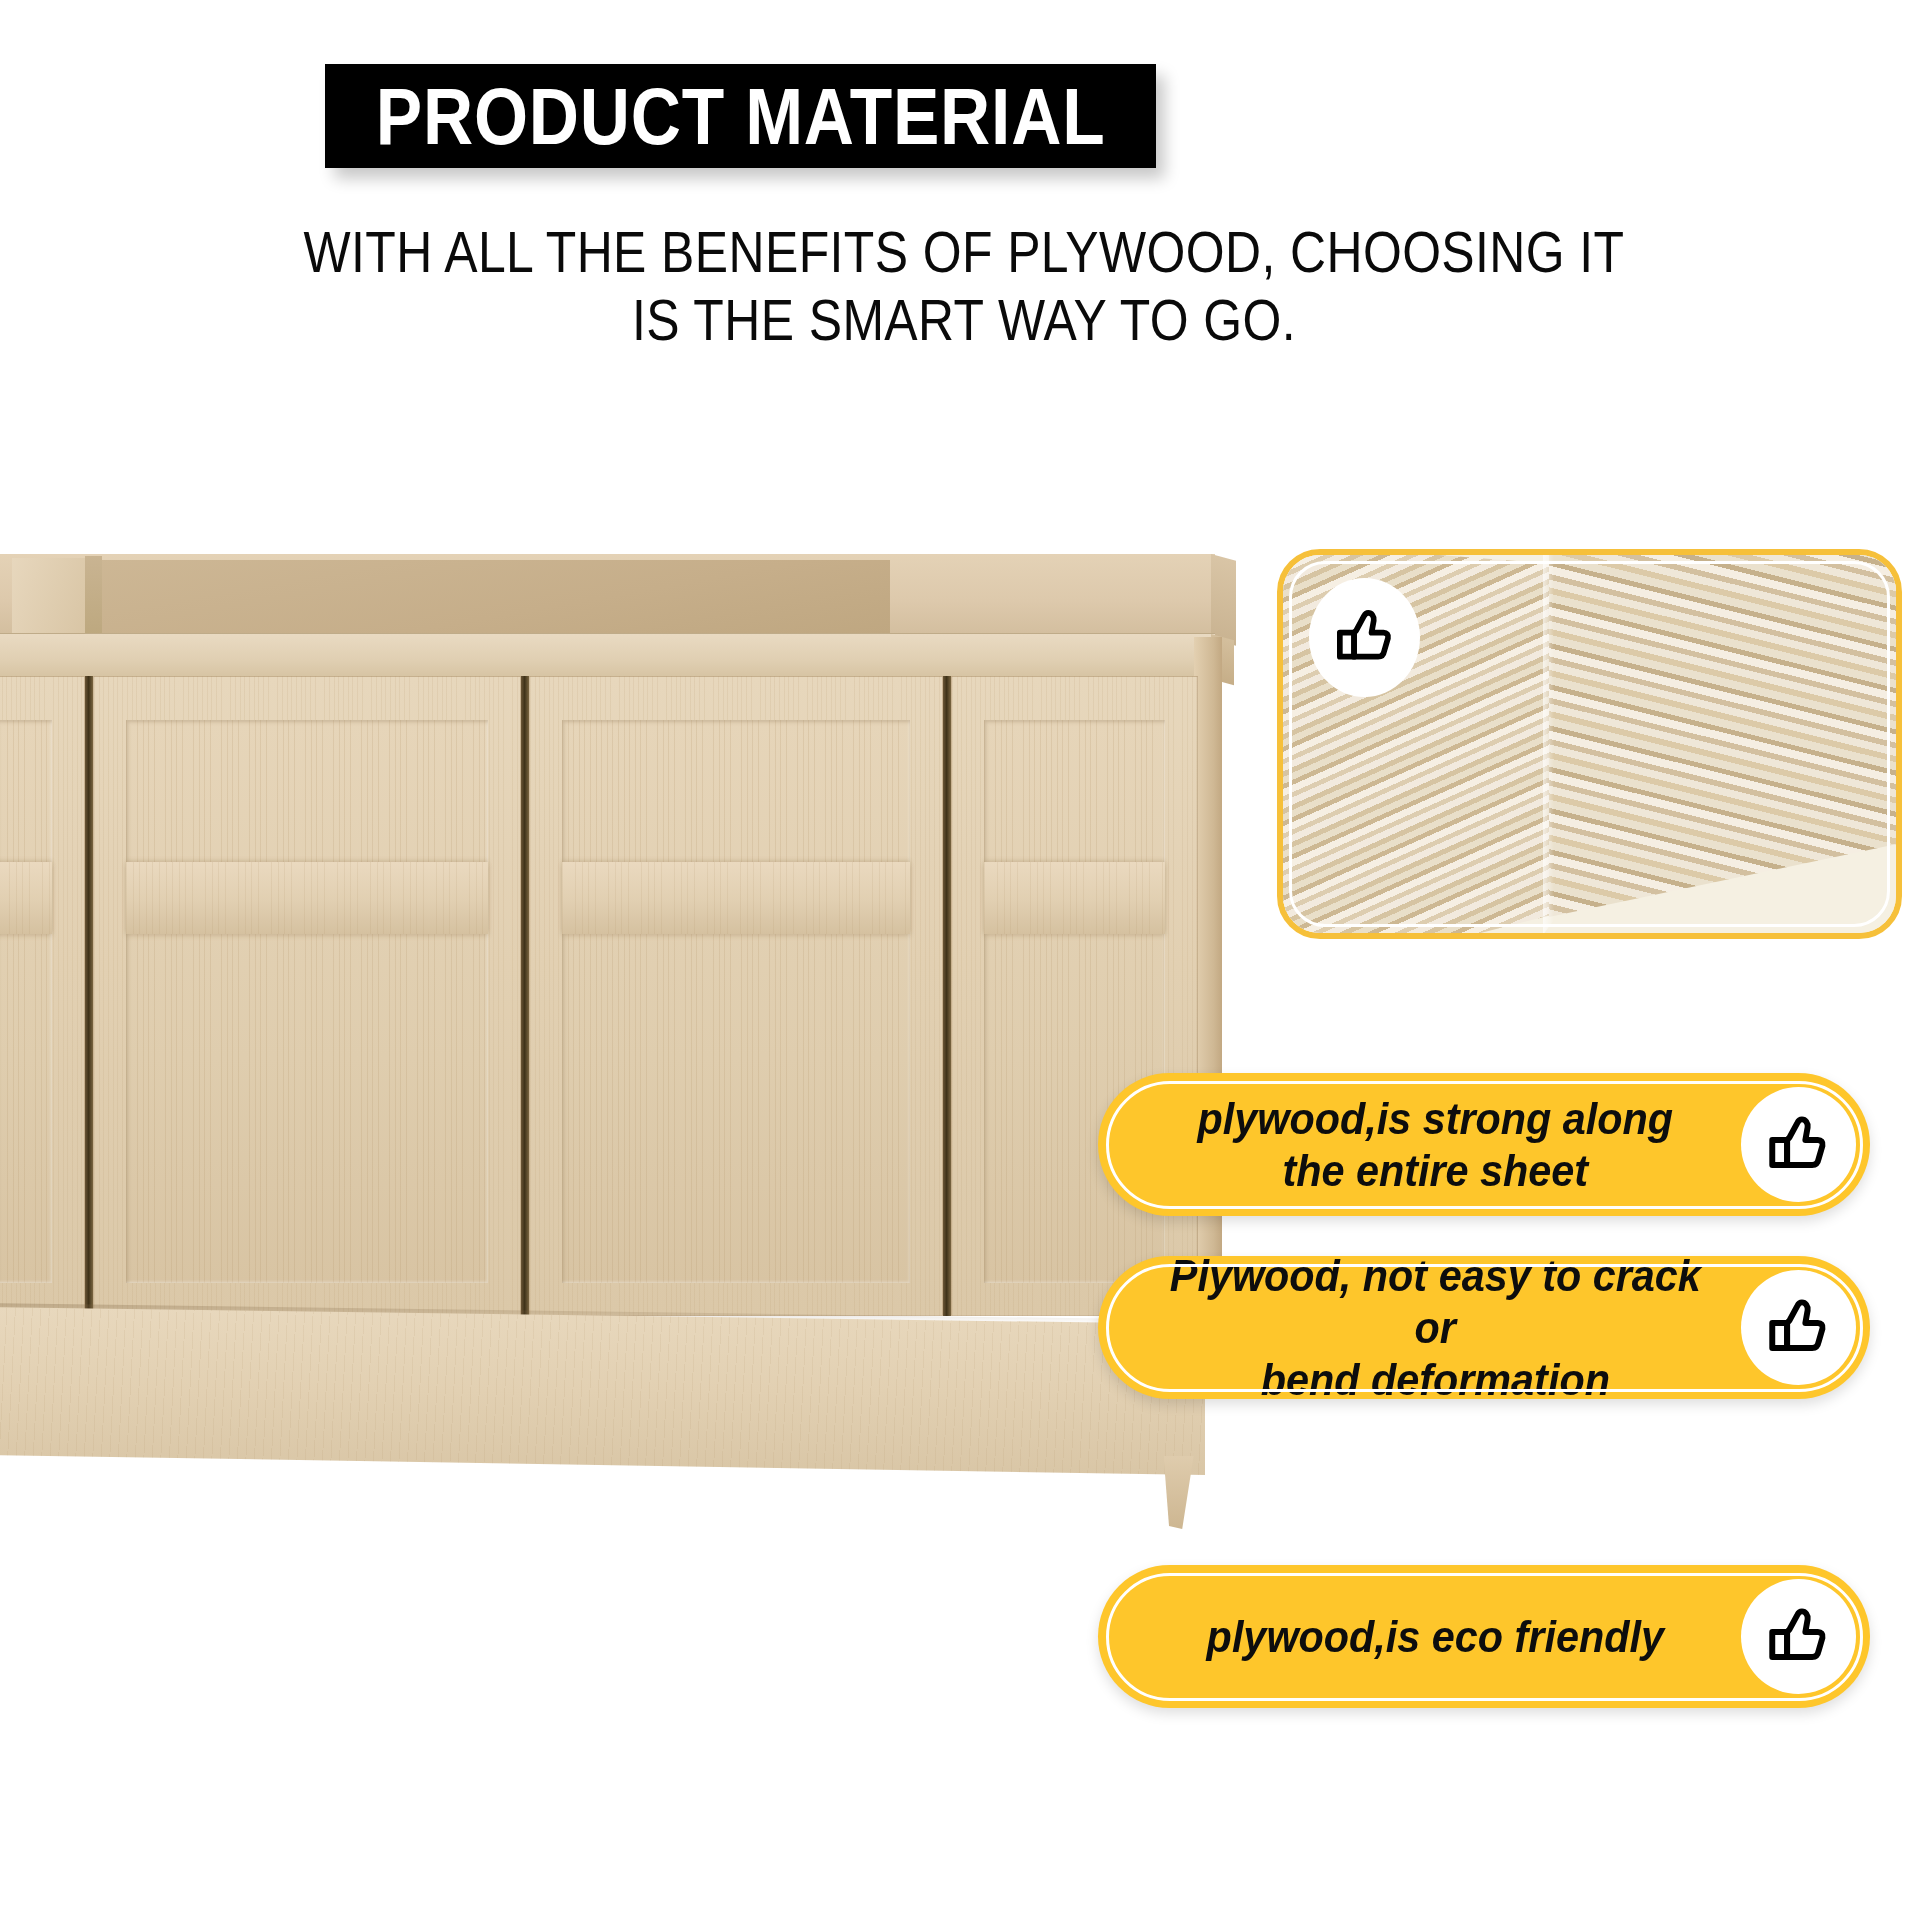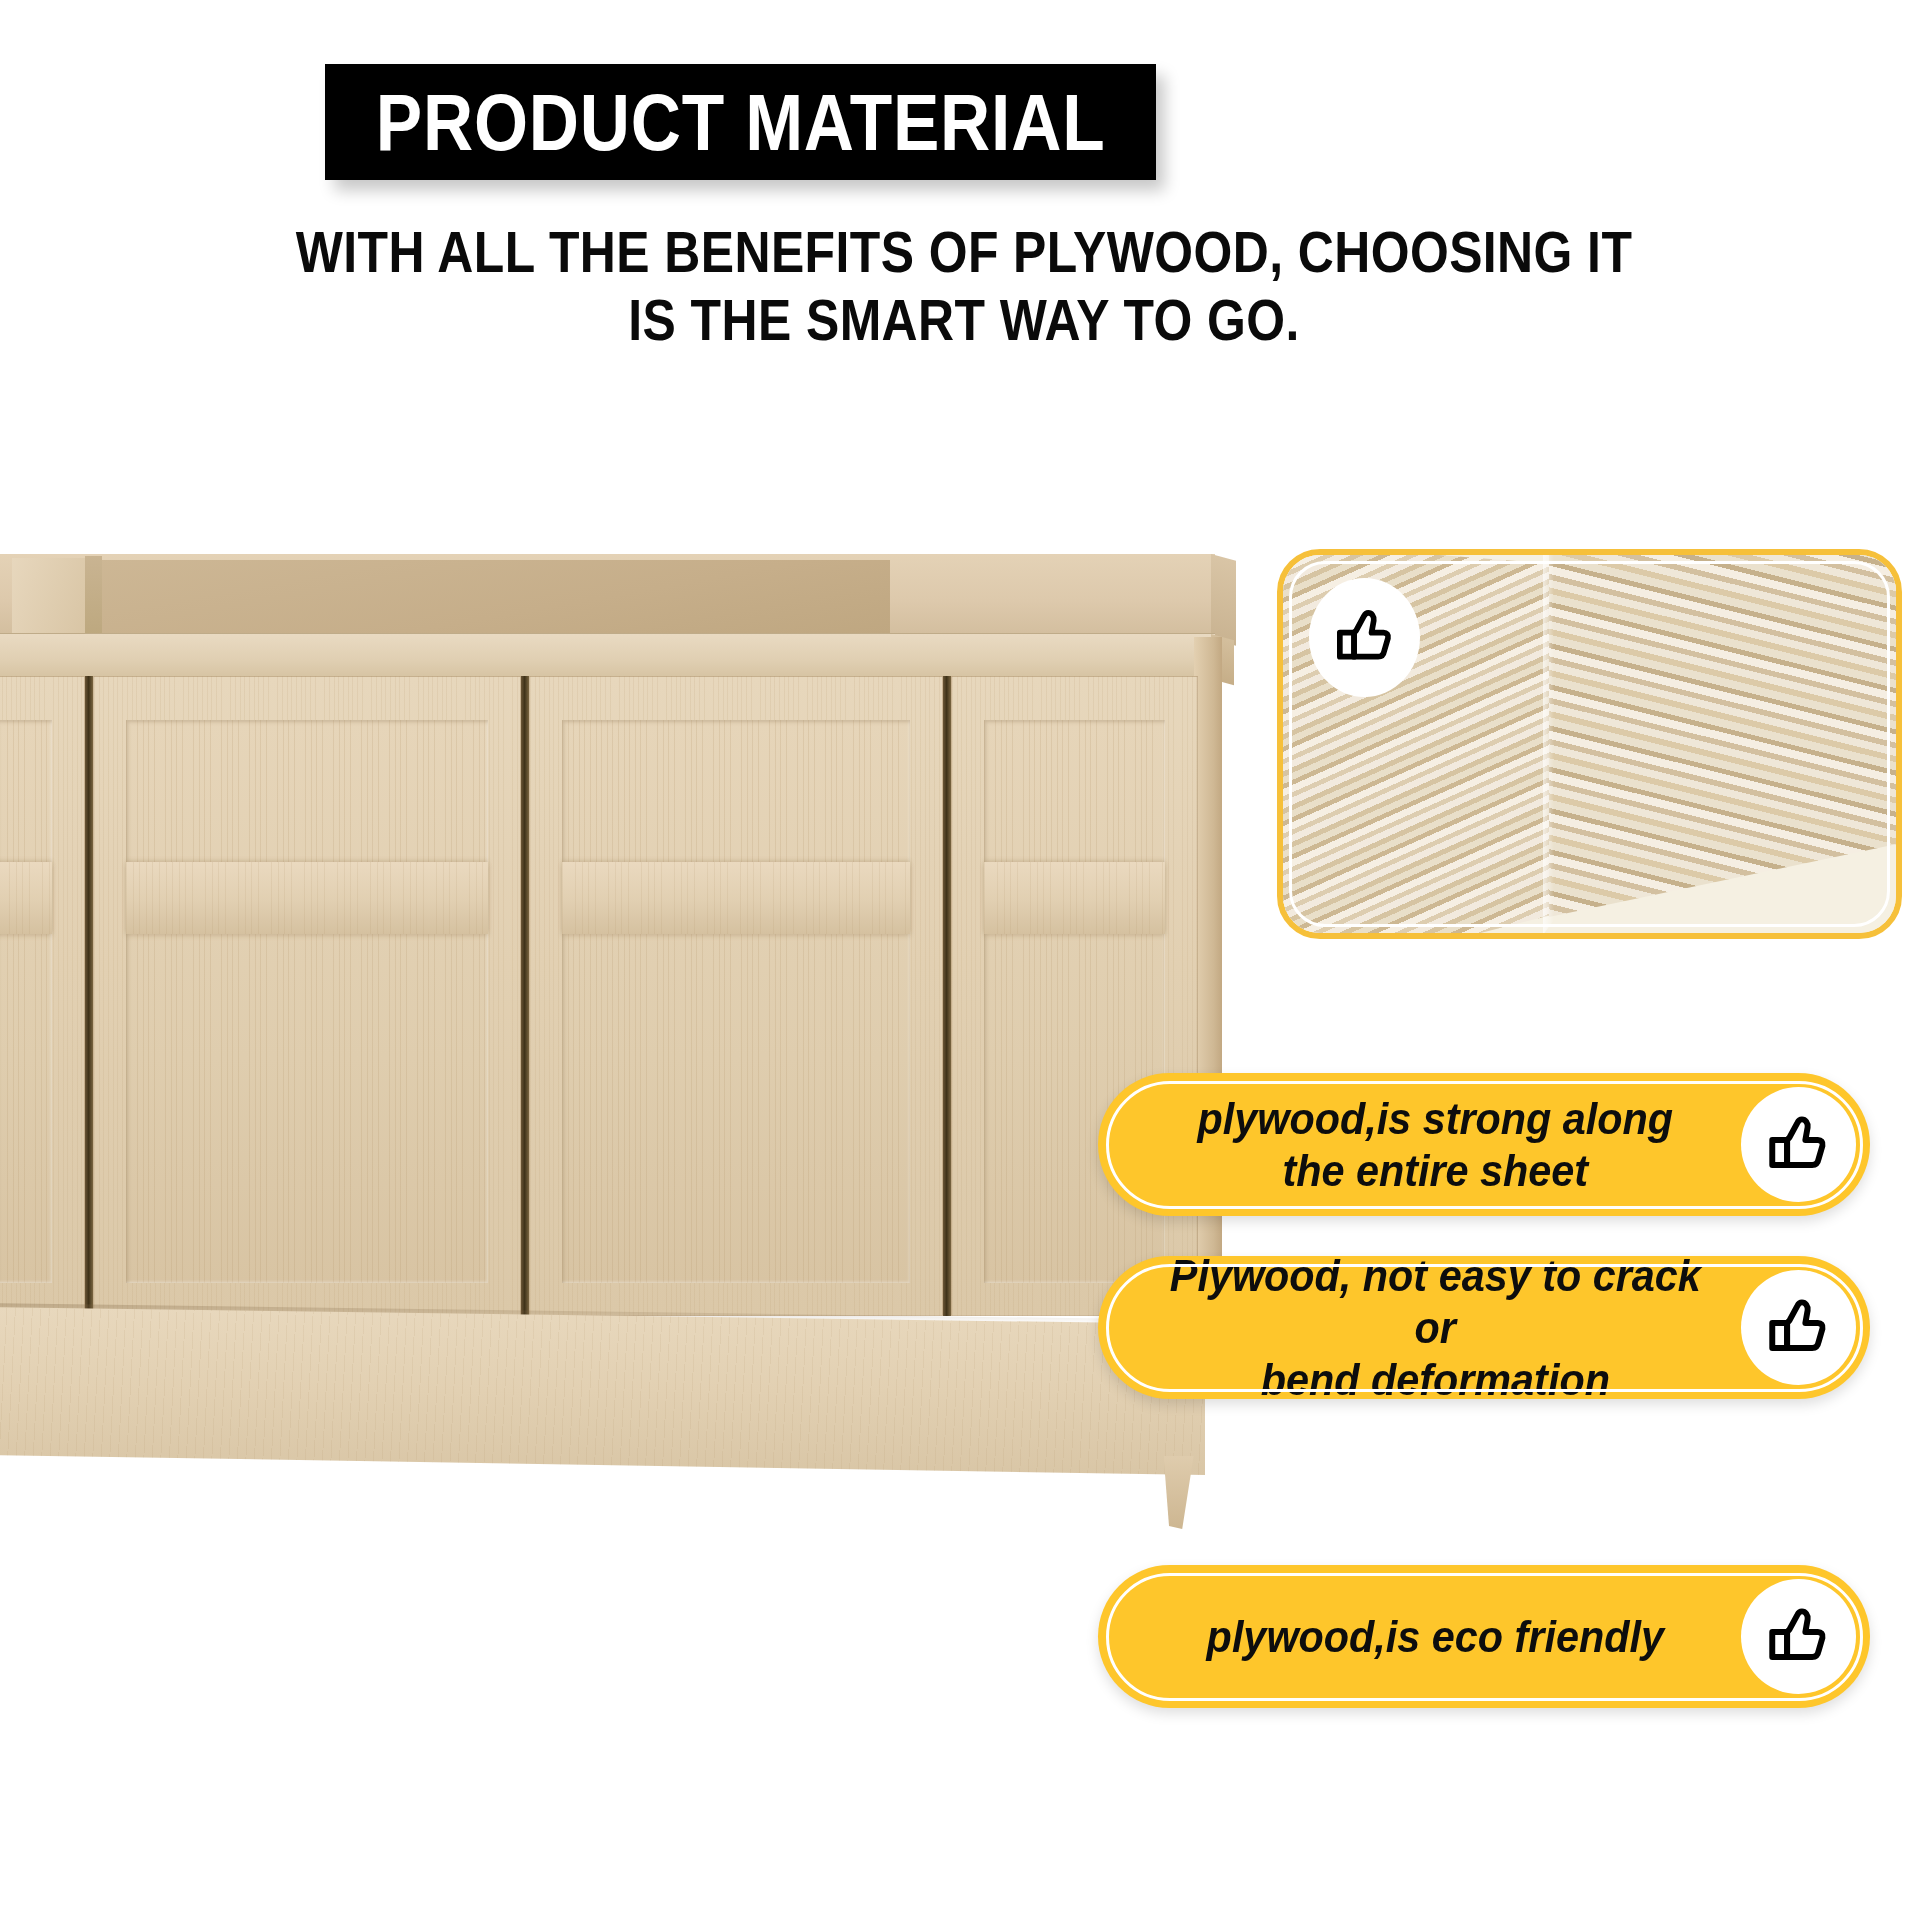--- a/index.html
+++ b/index.html
@@ -1,32 +1,32 @@
 <!DOCTYPE html>
 <html style="font-size:15px"><head>
 <meta charset="utf-8">
 <style>
   * { margin:0; padding:0; box-sizing:border-box; }
   html,body { width:1928px; height:1928px; background:#ffffff; overflow:hidden; }
   body { font-family:"Liberation Sans", sans-serif; position:relative; }
 
   
   #header-title-banner{
-    position:absolute; left:325px; top:64px; width:831px; height:116px;
+    position:absolute; left:325px; top:64px; width:831px; height:104px;
     background:#000000; display:flex; align-items:center; justify-content:center;
     box-shadow:9.4px 11.3px 15px rgba(0,0,0,0.22);
   }
   #header-title-text{
     color:#ffffff; font-size:79px; line-height:79px; font-weight:700;
     letter-spacing:0.9px; transform:scaleX(0.88); transform-origin:center;
     white-space:nowrap; font-family:"Liberation Sans Narrow","Liberation Sans",sans-serif;
   }
   #header-subtitle{
     position:absolute; left:0; top:218px; width:1928px;
-    text-align:center; color:#0a0a0a; font-weight:700;
+    text-align:center; color:#0a0a0a; font-weight:400;
   }
   .sub-line{
     font-size:58px; line-height:68px; letter-spacing:0.5px;
     transform:scaleX(0.86); transform-origin:center; white-space:nowrap;
     font-family:"Liberation Sans Narrow","Liberation Sans",sans-serif;
   }
 
   
   #cabinet-photo{
     position:absolute; left:-9.4px; top:554px; width:1248px; height:1252px;

